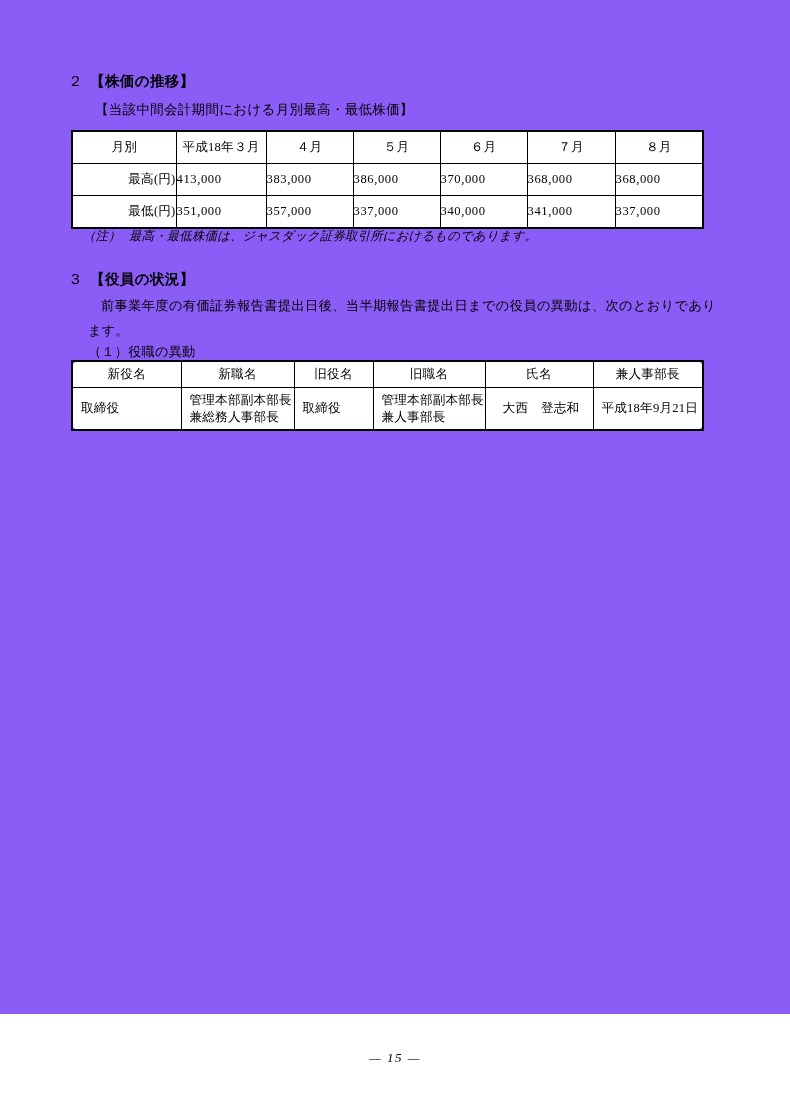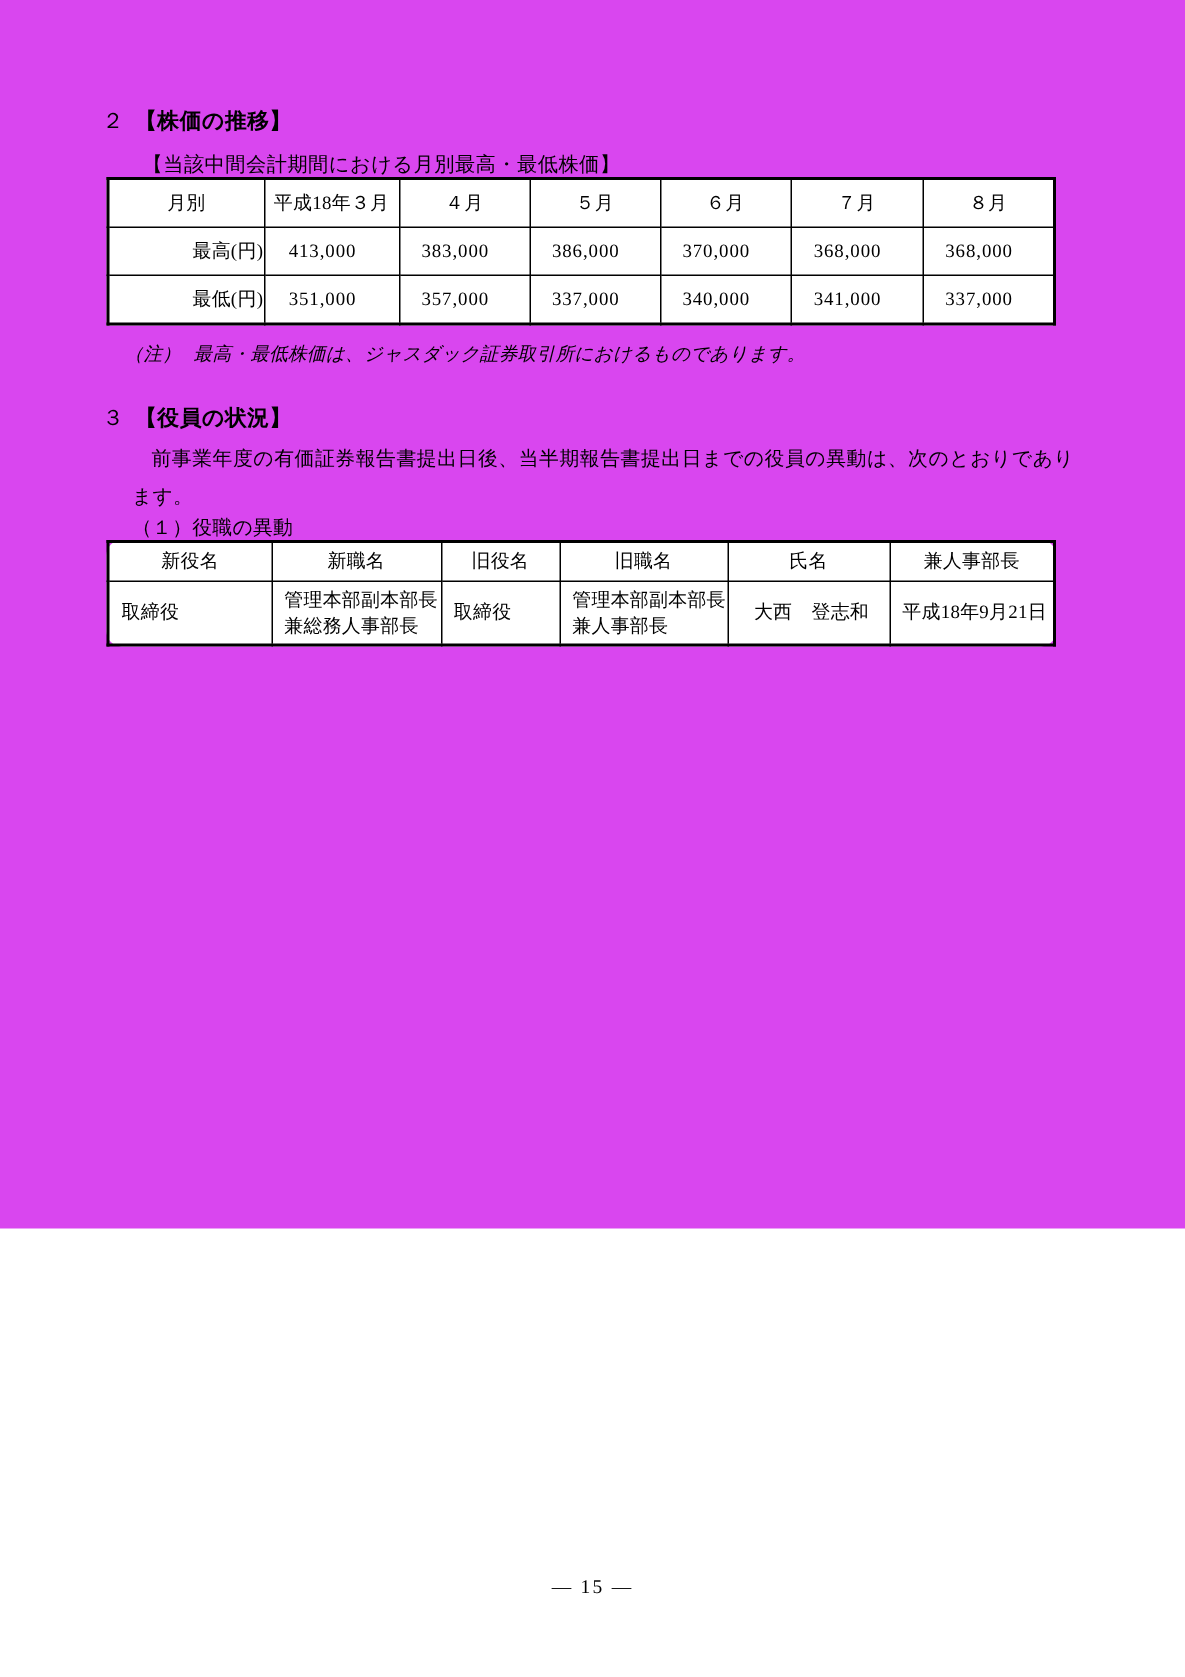--- a/index.html
+++ b/index.html
@@ -11,22 +11,22 @@
     width: 790px;
     height: 1118px;
     position: relative;
     font-family: "Liberation Serif", "DejaVu Serif", serif;
     color: #000000;
     overflow: hidden;
   }
   .page {
     position: relative;
     width: 790px;
-    height: 819px;
-    background: #d946ef;
+    height: 1014px;
+    background: #8b5cf6;
   }
 
   
   .section-heading {
     position: absolute;
     font-size: 14.5px;
     letter-spacing: 0.4px;
     white-space: nowrap;
     line-height: 1;
   }
@@ -89,35 +89,35 @@
     font-weight: normal;
     font-size: 12.6px;
     letter-spacing: 0.2px;
     padding: 0;
     vertical-align: middle;
   }
 
   
   #stock-price-table {
     left: 71px;
-    top: 118px;
+    top: 130px;
     width: 631px;
   }
   #stock-price-table th,
   #stock-price-table td {
     height: 31px;
   }
   #stock-price-table th {
     text-align: center;
   }
   #stock-price-table td.row-label {
     text-align: right;
   }
   #stock-price-table td.value {
-    text-align: center;
+    text-align: left;
     padding-right: 12px;
     letter-spacing: 0.6px;
     margin-left: 12px;
   }
 
   
   #officer-change-table {
     left: 71px;
     top: 360px;
     width: 631px;
@@ -248,15 +248,15 @@
         <td>
           <span class="line">管理本部副本部長</span>
           <span class="line">兼人事部長</span>
         </td>
         <td class="center">大西　登志和</td>
         <td class="center">平成18年9月21日</td>
       </tr>
     </tbody>
   </table>
 
-  <div class="page-footer" style="top:1050px;">— 15 —</div>
+  <div class="page-footer" style="top:1050px;font-style:italic;">— 15 —</div>
 
 </div>
 
 </body></html>

